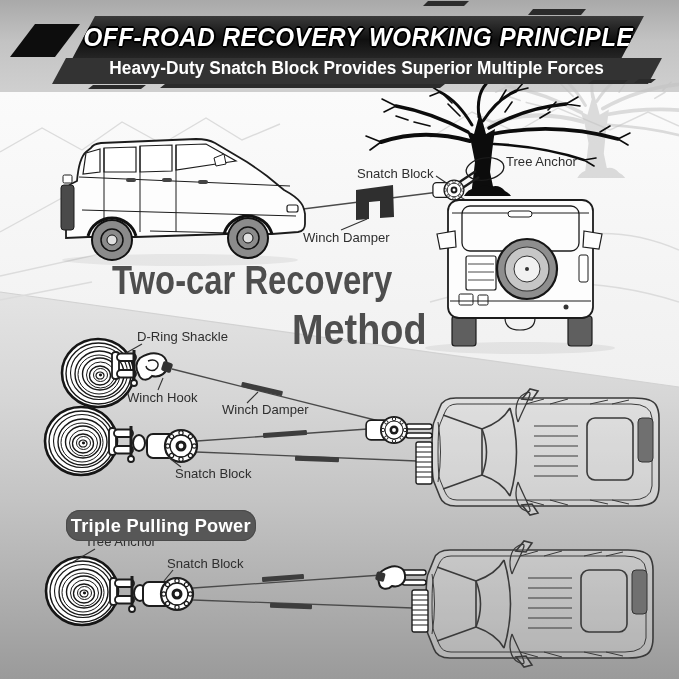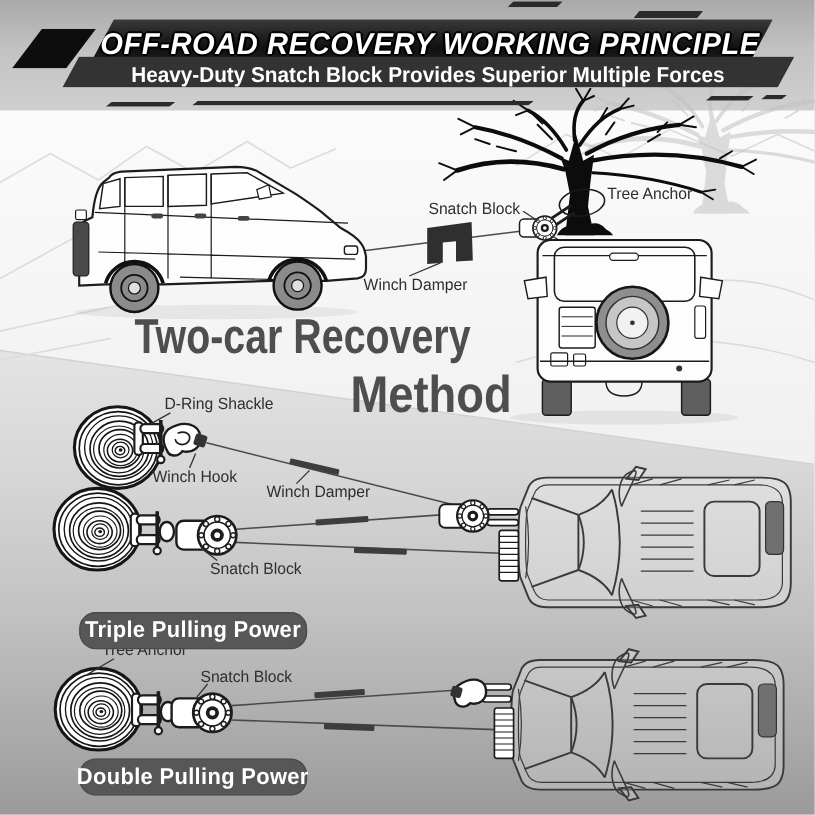--- a/index.html
+++ b/index.html
@@ -16,23 +16,23 @@
     clip-path:polygon(25px 0,100% 0,calc(100% - 25px) 100%,0 100%);}
   #title-bar{left:72px;top:16px;width:572px;height:43px;
     background:linear-gradient(180deg,#3a3a3a,#101010 55%,#262626);
     clip-path:polygon(23px 0,100% 0,calc(100% - 23px) 100%,0 100%);
     display:flex;align-items:center;justify-content:center;}
   #title-bar span{
     font-size:25px;font-weight:900;font-style:italic;color:#ffffff;letter-spacing:.5px;
     transform:scaleX(.97);white-space:nowrap;
     text-shadow:-2px 0 0 #000,2px 0 0 #000,0 -2px 0 #000,0 2px 0 #000,
       -1px -1px 0 #000,1px -1px 0 #000,-1px 1px 0 #000,1px 1px 0 #000;}
-  #subtitle-bar{left:52px;top:47px;width:610px;height:26px;background:#333333;
+  #subtitle-bar{left:52px;top:58px;width:610px;height:26px;background:#333333;
     clip-path:polygon(14px 0,100% 0,calc(100% - 14px) 100%,0 100%);
-    display:flex;align-items:flex-end;justify-content:center;}
+    display:flex;align-items:flex-start;justify-content:center;}
   #subtitle-bar span{font-size:18px;font-weight:bold;color:#fff;white-space:nowrap;transform:scaleX(.96);}
   
   .heading{color:#4e4e4e;font-weight:bold;white-space:nowrap;transform-origin:left top;line-height:1;}
   #heading-line1{left:112px;top:260px;font-size:41px;transform:scaleX(.80);}
   #heading-line2{left:292px;top:308px;font-size:43px;transform:scaleX(.88);}
   
   .lbl{font-size:13.5px;color:#2e2e2e;white-space:nowrap;transform-origin:left top;transform:scaleX(.97);}
   
   .badge{width:190px;height:31px;background:#575757;border-radius:14px;
     display:flex;align-items:center;justify-content:center;box-shadow:0 0 0 1px #4a4a4a inset;}
@@ -311,17 +311,14 @@
   <div class="abs lbl" style="left:127px;top:390px;">Winch Hook</div>
   <div class="abs lbl" style="left:222px;top:402px;">Winch Damper</div>
   <div class="abs lbl" style="left:175px;top:466px;">Snatch Block</div>
 
   <div class="abs lbl" style="left:85px;top:534px;">Tree Anchor</div>
   <div class="abs lbl" style="left:167px;top:556px;">Snatch Block</div>
 
   <div class="abs badge" id="badge-triple">
     <span>Triple Pulling Power</span>
   </div>
-  <div class="abs badge" id="badge-double">
-    <span>Double Pulling Power</span>
-  </div>
 
 </div>
 
 </body></html>

